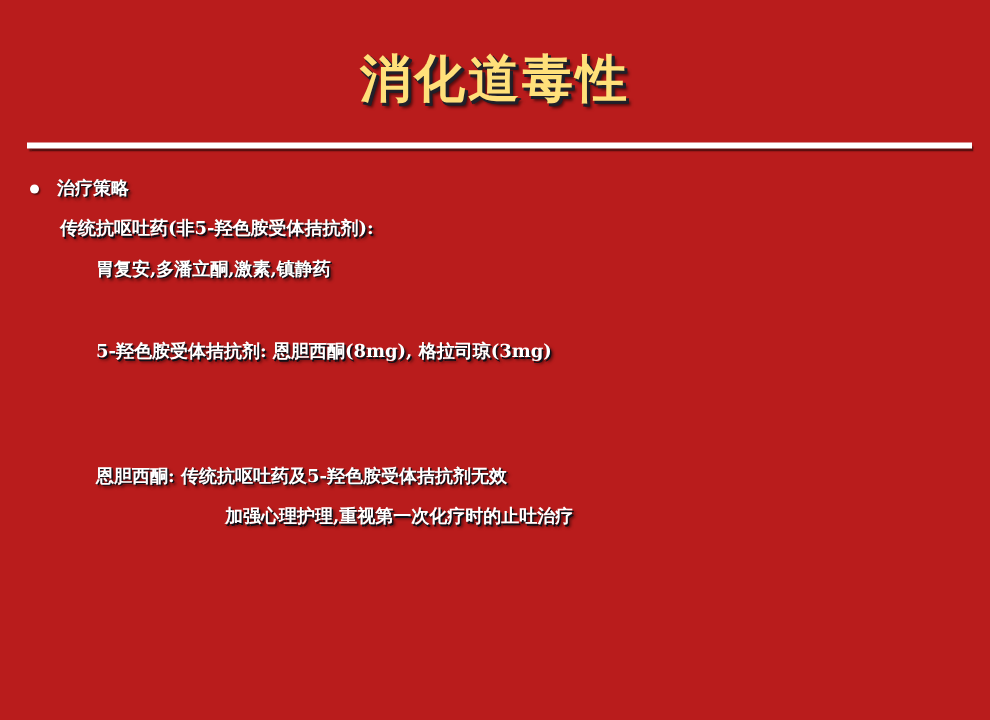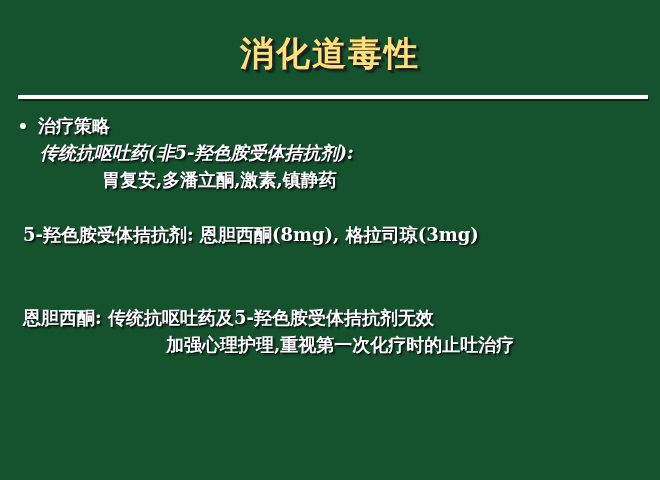--- a/index.html
+++ b/index.html
@@ -11,21 +11,21 @@
     height: 480px;
     overflow: hidden;
     background: #0000ff;
     font-family: "DejaVu Sans", "Liberation Sans", sans-serif;
   }
 
   #slide {
     position: relative;
     width: 660px;
     height: 480px;
-    background: #14532d;
+    background: #b91c1c;
   }
 
   
   #title-block {
     position: absolute;
     left: 0;
     top: 32px;
     width: 660px;
     text-align: center;
   }
@@ -63,21 +63,21 @@
     top: 112px;
     width: 660px;
     height: 340px;
   }
 
   .line {
     position: relative;
     color: #ffffff;
     font-family: "DejaVu Serif", "Liberation Serif", serif;
     font-weight: 700;
-    font-size: 18px;
+    font-size: 12px;
     line-height: 27px;
     white-space: nowrap;
     text-shadow:
        1px 1px 0 #101018,
        2px 2px 2px rgba(0,0,0,0.55);
   }
 
   .line.bulleted {
     padding-left: 38px;
   }
@@ -85,24 +85,24 @@
     position: absolute;
     left: 20px;
     top: 11px;
     width: 6px;
     height: 6px;
     border-radius: 50%;
     background: #ffffff;
     box-shadow: 1px 1px 1px rgba(0,0,0,0.55);
   }
 
-  .indent-1 { padding-left: 40px; font-style: italic; }
-  .indent-2 { padding-left: 102px; }
-  .indent-3 { padding-left: 23px; }
-  .indent-4 { padding-left: 150px; margin-left: 16px; }
+  .indent-1 { padding-left: 40px; }
+  .indent-2 { padding-left: 64px; }
+  .indent-3 { padding-left: 64px; }
+  .indent-4 { padding-left: 150px; }
   .gap-lg { height: 28px; }
   .spacer { width: 100%; }
 </style>
 </head>
 <body>
 
 <div id="slide">
 
   <div id="title-block">
     <span id="slide-title">消化道毒性</span>

